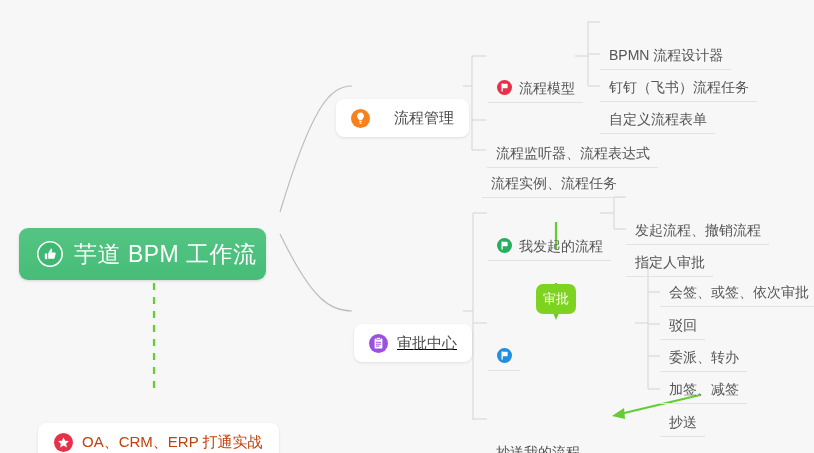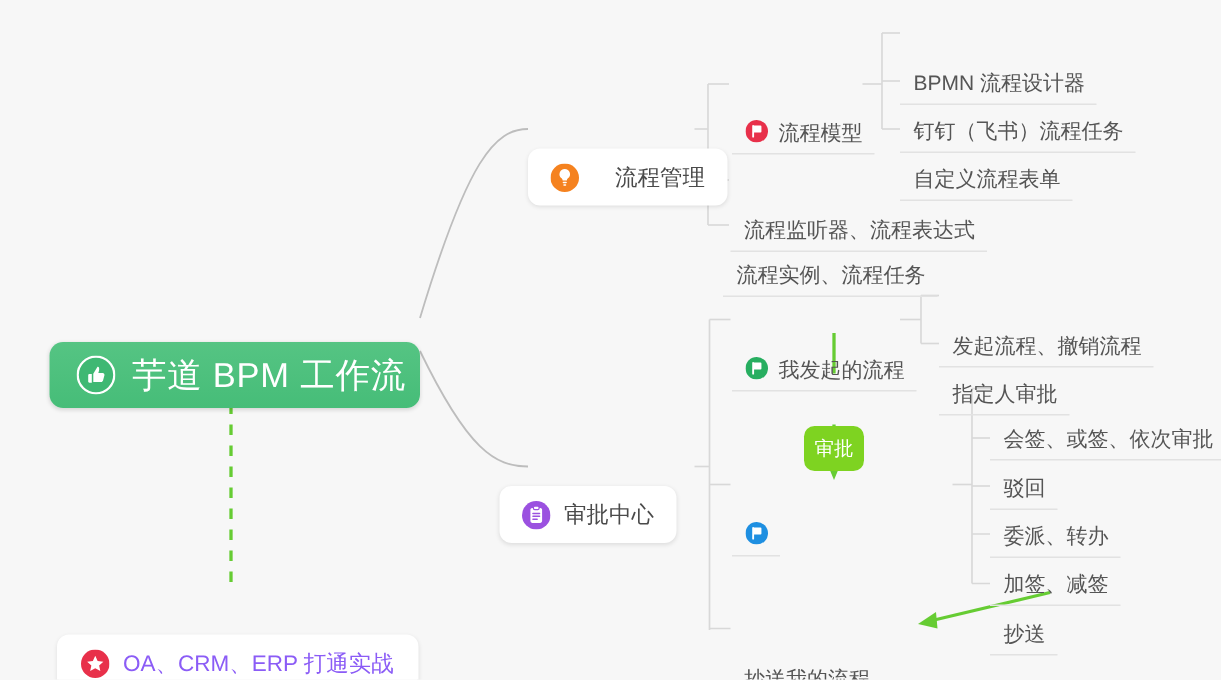--- a/index.html
+++ b/index.html
@@ -16,22 +16,22 @@
   }
   svg.links {
     position: absolute; left: 0; top: 0;
     width: 814px; height: 453px;
     pointer-events: none;
   }
   .node { position: absolute; display: flex; align-items: center; margin-top: 32px; }
 
   
   .root {
-    left: 33px; top: 196px;
-    width: 247px; height: 44px;
+    left: 19px; top: 196px;
+    width: 247px; height: 52px;
     background: #4cc17e;
     background: linear-gradient(180deg,#55c483 0%,#46bd78 100%);
     border-radius: 9px;
     box-shadow: 0 1px 3px rgba(0,0,0,0.14);
     padding: 0 18px;
     gap: 11px;
   }
   .root .root-label {
     color: #ffffff;
     font-size: 23px;
@@ -86,21 +86,21 @@
     white-space: nowrap;
   }
 
   
   .note {
     left: 38px; top: 391px;
     height: 38px;
     padding: 0 16px;
     gap: 9px;
   }
-  .note .note-label { font-size: 15px; color: #8b5cf6; white-space: nowrap; }
+  .note .note-label { font-size: 15px; color: #c2410c; white-space: nowrap; }
 </style>
 </head>
 <body>
 
 <div id="stage">
 
   <svg class="links" viewBox="0 0 814 453">
     <g fill="none" stroke="#bdbdbd" stroke-width="1.2">
 
       <path d="M280,212 C312,106 330,86 352,86"></path>
@@ -161,21 +161,21 @@
     <span class="ico">
       <svg width="26" height="26" viewBox="0 0 26 26">
         <circle cx="13" cy="13" r="12.2" fill="#3fb873"></circle>
         <circle cx="13" cy="13" r="12.2" fill="none" stroke="#ffffff" stroke-width="1.5"></circle>
         <path d="M10.2 12.4h-1.6a.8.8 0 0 0-.8.8v4.2c0 .45.35.8.8.8h1.6zM11.2 12.2l2.6-4.4c.25-.42.9-.35 1.1.1.3.72.35 1.52.1 2.3l-.45 1.4h2.9c.8 0 1.38.75 1.18 1.52l-.95 3.6c-.16.6-.7 1.02-1.32 1.02h-5.16z" fill="#ffffff"></path>
       </svg>
     </span>
     <span class="root-label">芋道 BPM 工作流</span>
   </div>
 
-  <div class="node card" style="left:352px; top:67px;gap:24px;">
+  <div class="node card" style="left:336px; top:67px;gap:24px;">
     <span class="ico">
       <svg width="19" height="19" viewBox="0 0 19 19">
         <circle cx="9.5" cy="9.5" r="9.5" fill="#f5821f"></circle>
         <path d="M9.5 3.6a3.5 3.5 0 0 0-2.1 6.3c.45.35.7.85.7 1.4h2.8c0-.55.25-1.05.7-1.4A3.5 3.5 0 0 0 9.5 3.6z" fill="#ffffff"></path>
         <rect x="8.1" y="12.1" width="2.8" height="1.1" rx=".55" fill="#ffffff"></rect>
         <rect x="8.5" y="13.8" width="2" height="1" rx=".5" fill="#ffffff"></rect>
       </svg>
     </span>
     <span class="card-label">流程管理</span>
   </div>
@@ -200,21 +200,21 @@
     <span class="leaf-label">自定义流程表单</span>
   </div>
 
   <div class="node leaf" style="left:487px; top:106px;">
     <span class="leaf-label">流程监听器、流程表达式</span>
   </div>
   <div class="node leaf" style="left:482px; top:136px;">
     <span class="leaf-label">流程实例、流程任务</span>
   </div>
 
-  <div class="node card" style="left:333px; top:292px;">
+  <div class="node card" style="left:354px; top:292px;text-decoration:underline;">
     <span class="ico">
       <svg width="19" height="19" viewBox="0 0 19 19">
         <circle cx="9.5" cy="9.5" r="9.5" fill="#9b51e0"></circle>
         <rect x="5.6" y="4.6" width="7.8" height="10" rx="1.2" fill="#ffffff"></rect>
         <rect x="7.6" y="3.4" width="3.8" height="2.3" rx=".9" fill="#ffffff" stroke="#9b51e0" stroke-width=".8"></rect>
         <g stroke="#9b51e0" stroke-width="1" stroke-linecap="round">
           <path d="M7.3 8.3h4.4M7.3 10.2h4.4M7.3 12.1h2.8"></path>
         </g>
       </svg>
     </span>

